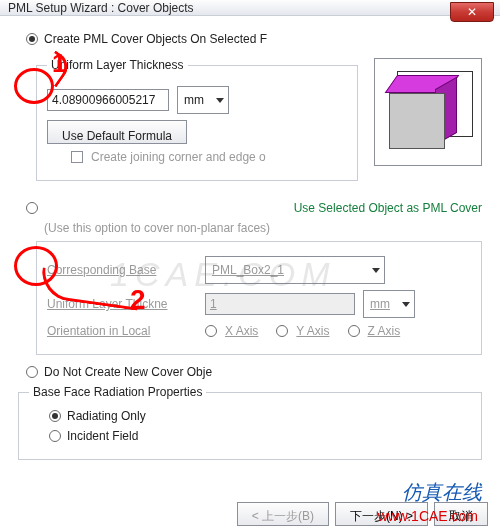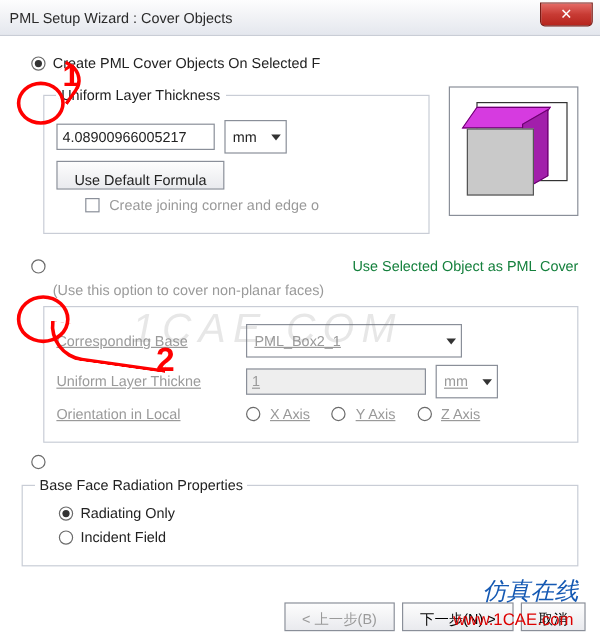--- a/index.html
+++ b/index.html
@@ -8,21 +8,21 @@
     padding: 0;
     font-family: "Microsoft YaHei", Tahoma, sans-serif;
     font-size: 12px;
     background: #fff;
     width: 500px;
     height: 532px;
     overflow: hidden;
     position: relative;
   }
   .titlebar {
-    height: 30px;
+    height: 16px;
     background: linear-gradient(to bottom, #fdfdfe 0%, #f2f3f6 45%, #e4e7ee 100%);
     border-bottom: 1px solid #c9cdd6;
     display: flex;
     align-items: center;
     padding-left: 8px;
     position: relative;
     color: #2a2a2a;
   }
   .close-btn {
     position: absolute;
@@ -183,21 +183,21 @@
 
   <div class="radio-row">
     <span class="radio selected"></span>
     <span>Create PML Cover Objects On Selected F</span>
   </div>
 
   <div style="display:flex; gap:16px; align-items:flex-start; margin-left:18px;">
     <fieldset class="group" style="flex:1;">
       <legend>Uniform Layer Thickness</legend>
       <div class="row">
-        <input class="textin" style="width: 132px;" value="4.08900966005217">
+        <input class="textin" style="width: 122px;" value="4.08900966005217">
         <div class="select">
           <span>mm</span>
           <span class="caret"></span>
         </div>
       </div>
       <div class="row">
         <div class="btn">
           <span>Use Default Formula</span>
         </div>
       </div>
@@ -243,20 +243,21 @@
       <span style="margin-right:10px;">X Axis</span>
       <span class="radio"></span>
       <span style="margin-right:10px;">Y Axis</span>
       <span class="radio"></span>
       <span>Z Axis</span>
     </div>
   </fieldset>
 
   <div class="radio-row" style="margin-top:6px;">
     <span class="radio"></span>
+    <span>Do Not Create New Cover Obje</span>
   </div>
 
   <fieldset class="group" style="margin-top:4px;">
     <legend>Base Face Radiation Properties</legend>
     <div class="radio-row" style="margin-left:20px;">
       <span class="radio selected"></span>
       <span>Radiating Only</span>
     </div>
     <div class="radio-row" style="margin-left:20px;">
       <span class="radio"></span>

